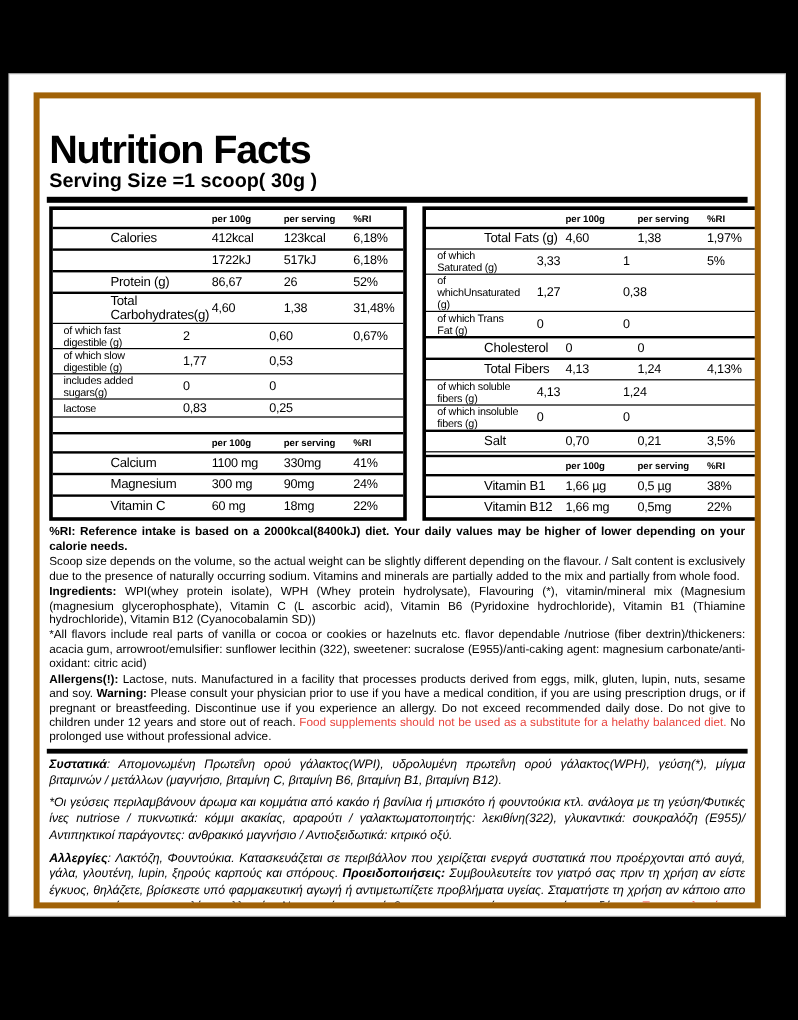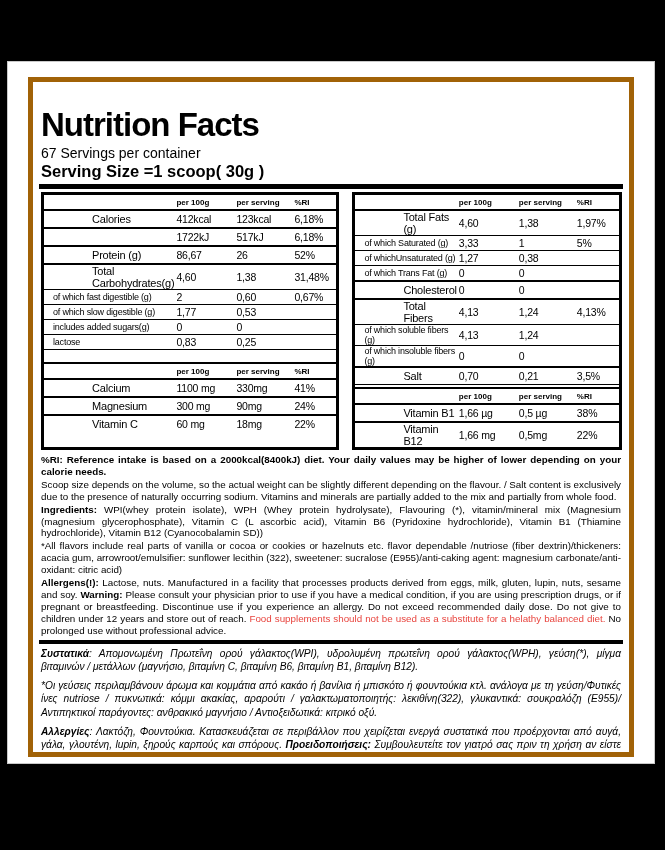--- a/index.html
+++ b/index.html
@@ -25,42 +25,41 @@
 
   .tables{display:flex;gap:13px;margin-top:3px;}
   .tbox{flex:1;border:3px solid #000;box-sizing:border-box;}
   .trow{display:grid;grid-template-columns:1fr 60px 58px 44px;align-items:center;}
   .trow>span{display:block;padding-left:2px;}
   .thead{min-height:14px;}
   .thead>span{font-size:8px;font-weight:bold;}
   .thead .lbl{font-size:8px;}
   .mid-header{border-top:2px solid #000;}
   .rmain{min-height:16px;border-top:2px solid #000;}
-  .rsub{min-height:14px;border-top:1px solid #000;}
+  .rsub{min-height:14px;border-top:1px solid #000;gap:12px;}
   .rlast{border-bottom:1px solid #000;}
   .rmain .lbl{font-size:11px;letter-spacing:-0.2px;padding-left:48px;}
   .rsub .lbl{font-size:9px;padding-left:9px;letter-spacing:-0.2px;}
   .val{font-size:10.5px;letter-spacing:-0.2px;}
   .spacer{border:0;}
 
   .notes-en{margin-top:4px;}
   .notes-en p{margin:0 0 1px;font-size:9.8px;line-height:11.9px;text-align:justify;}
   .notes-gr p{margin:0 0 5px;font-size:10.2px;line-height:13.6px;text-align:justify;font-style:italic;}
   .seg-b{font-weight:bold;}
   .seg-r{color:#e8443e;}
 </style>
 </head>
 <body>
 
 <div class="panel">
   <div class="boxed">
 
     <div class="hdr">
       <div class="title">Nutrition Facts</div>
-      <div class="servings">67 Servings per container</div>
       <div class="serving-size">Serving Size =1 scoop( 30g )</div>
     </div>
 
     <div class="rule-xl"></div>
 
     <div class="tables">
       <div class="tbox" id="left-table">
           <div class="trow thead">
             <span class="lbl"></span>
             <span class="">per 100g</span>

